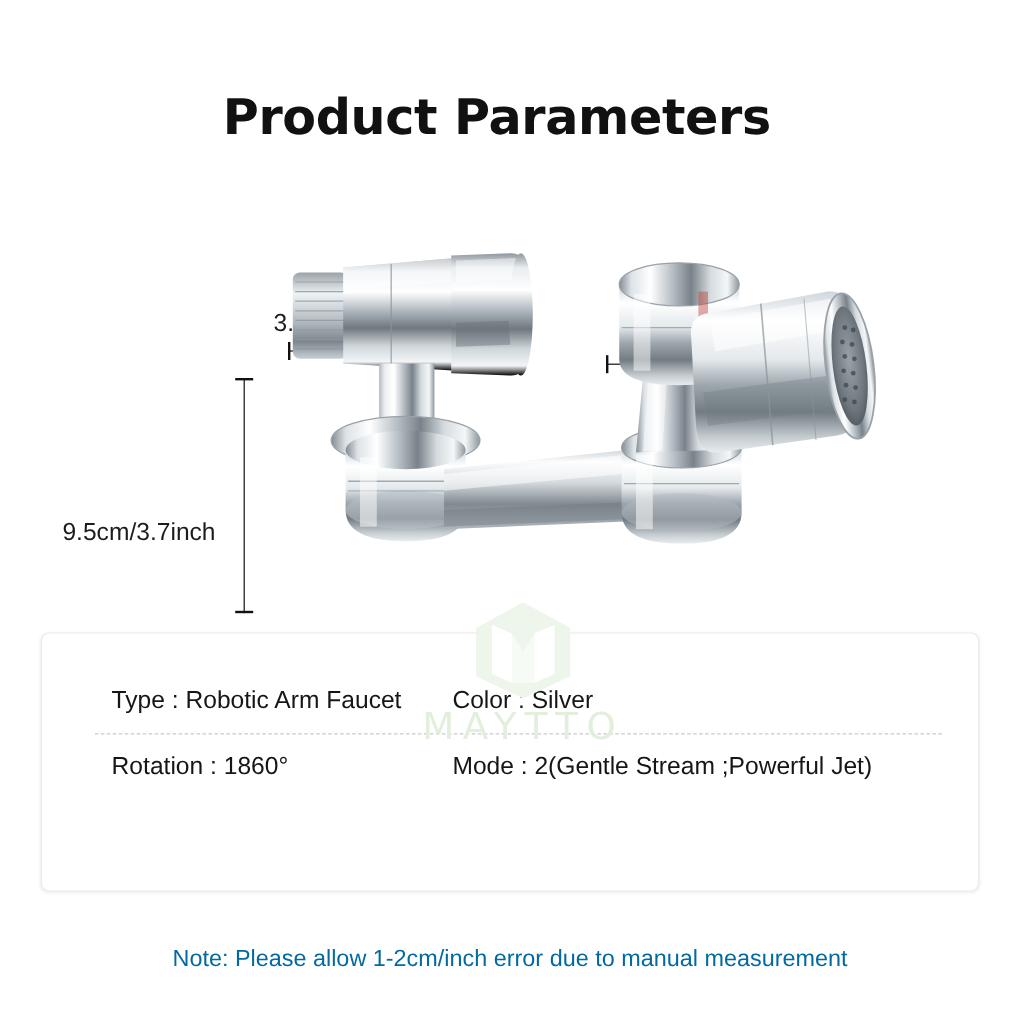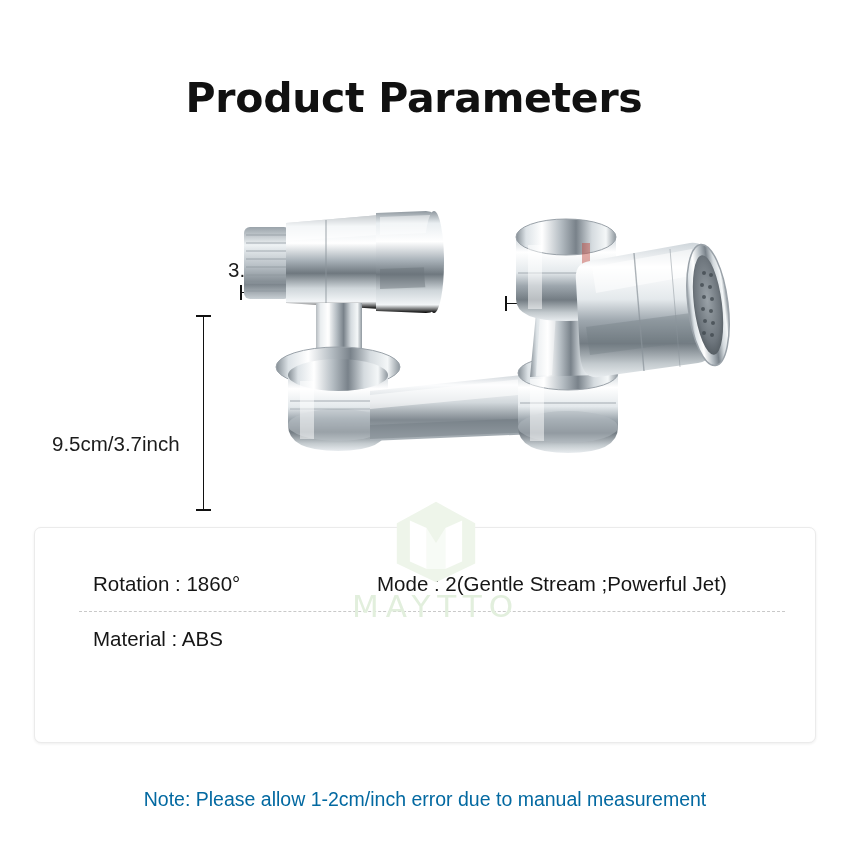--- a/index.html
+++ b/index.html
@@ -351,22 +351,22 @@
         <circle cx="474" cy="138" r="2"></circle>
           <circle cx="482" cy="140" r="2"></circle>
       </g>
       <ellipse cx="478" cy="110" rx="20" ry="61" transform="rotate(-7 478 110)" fill="none" stroke="#9aa2a9" stroke-width="1.5"></ellipse>
     </g>
   </svg>
 </div>
 
 <div class="spec-card">
   <div class="spec-row">
+    <div class="spec-cell col-left">Type : Robotic Arm Faucet</div>
+    <div class="spec-cell col-right">Color : Silver</div>
+  </div>
+  <div class="spec-row">
     <div class="spec-cell col-left">Rotation : 1860°</div>
     <div class="spec-cell col-right">Mode : 2(Gentle Stream ;Powerful Jet)</div>
   </div>
-  <div class="spec-row">
-    <div class="spec-cell col-left">Material : ABS</div>
-    <div class="spec-cell col-right"></div>
-  </div>
 </div>
 
 <div class="footer-note">Note: Please allow 1-2cm/inch error due to manual measurement</div>
 
 </body></html>

